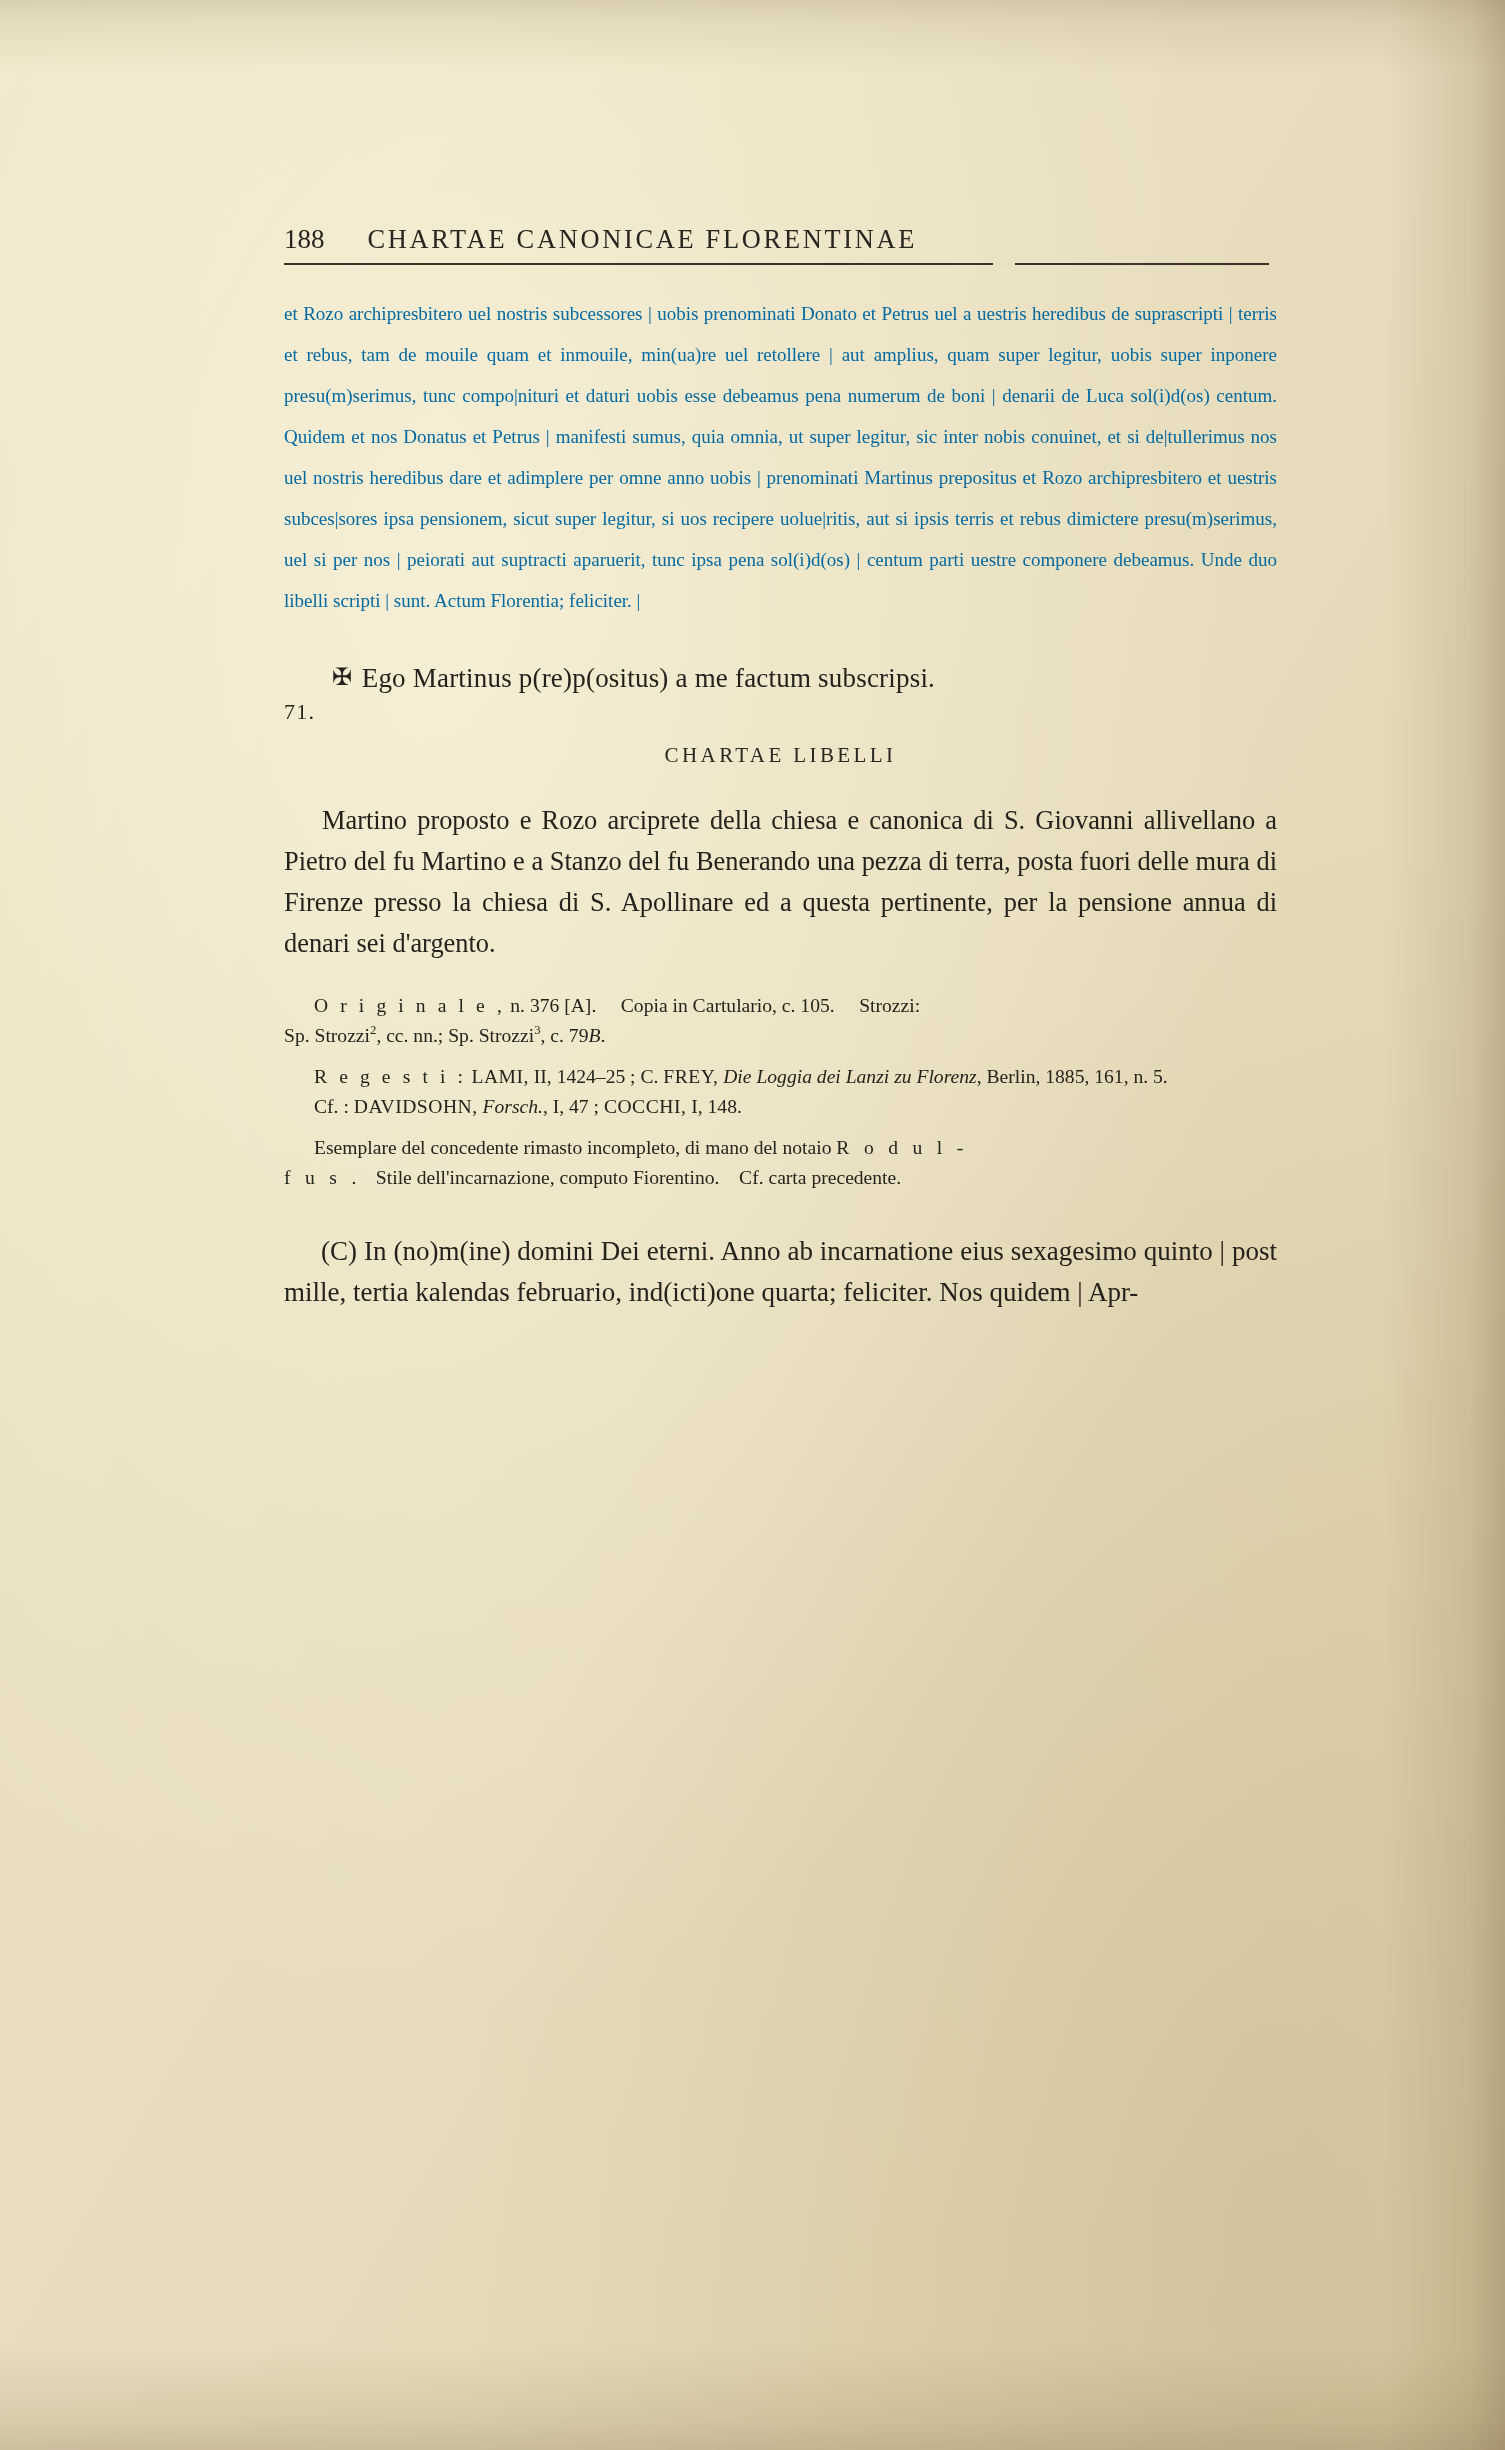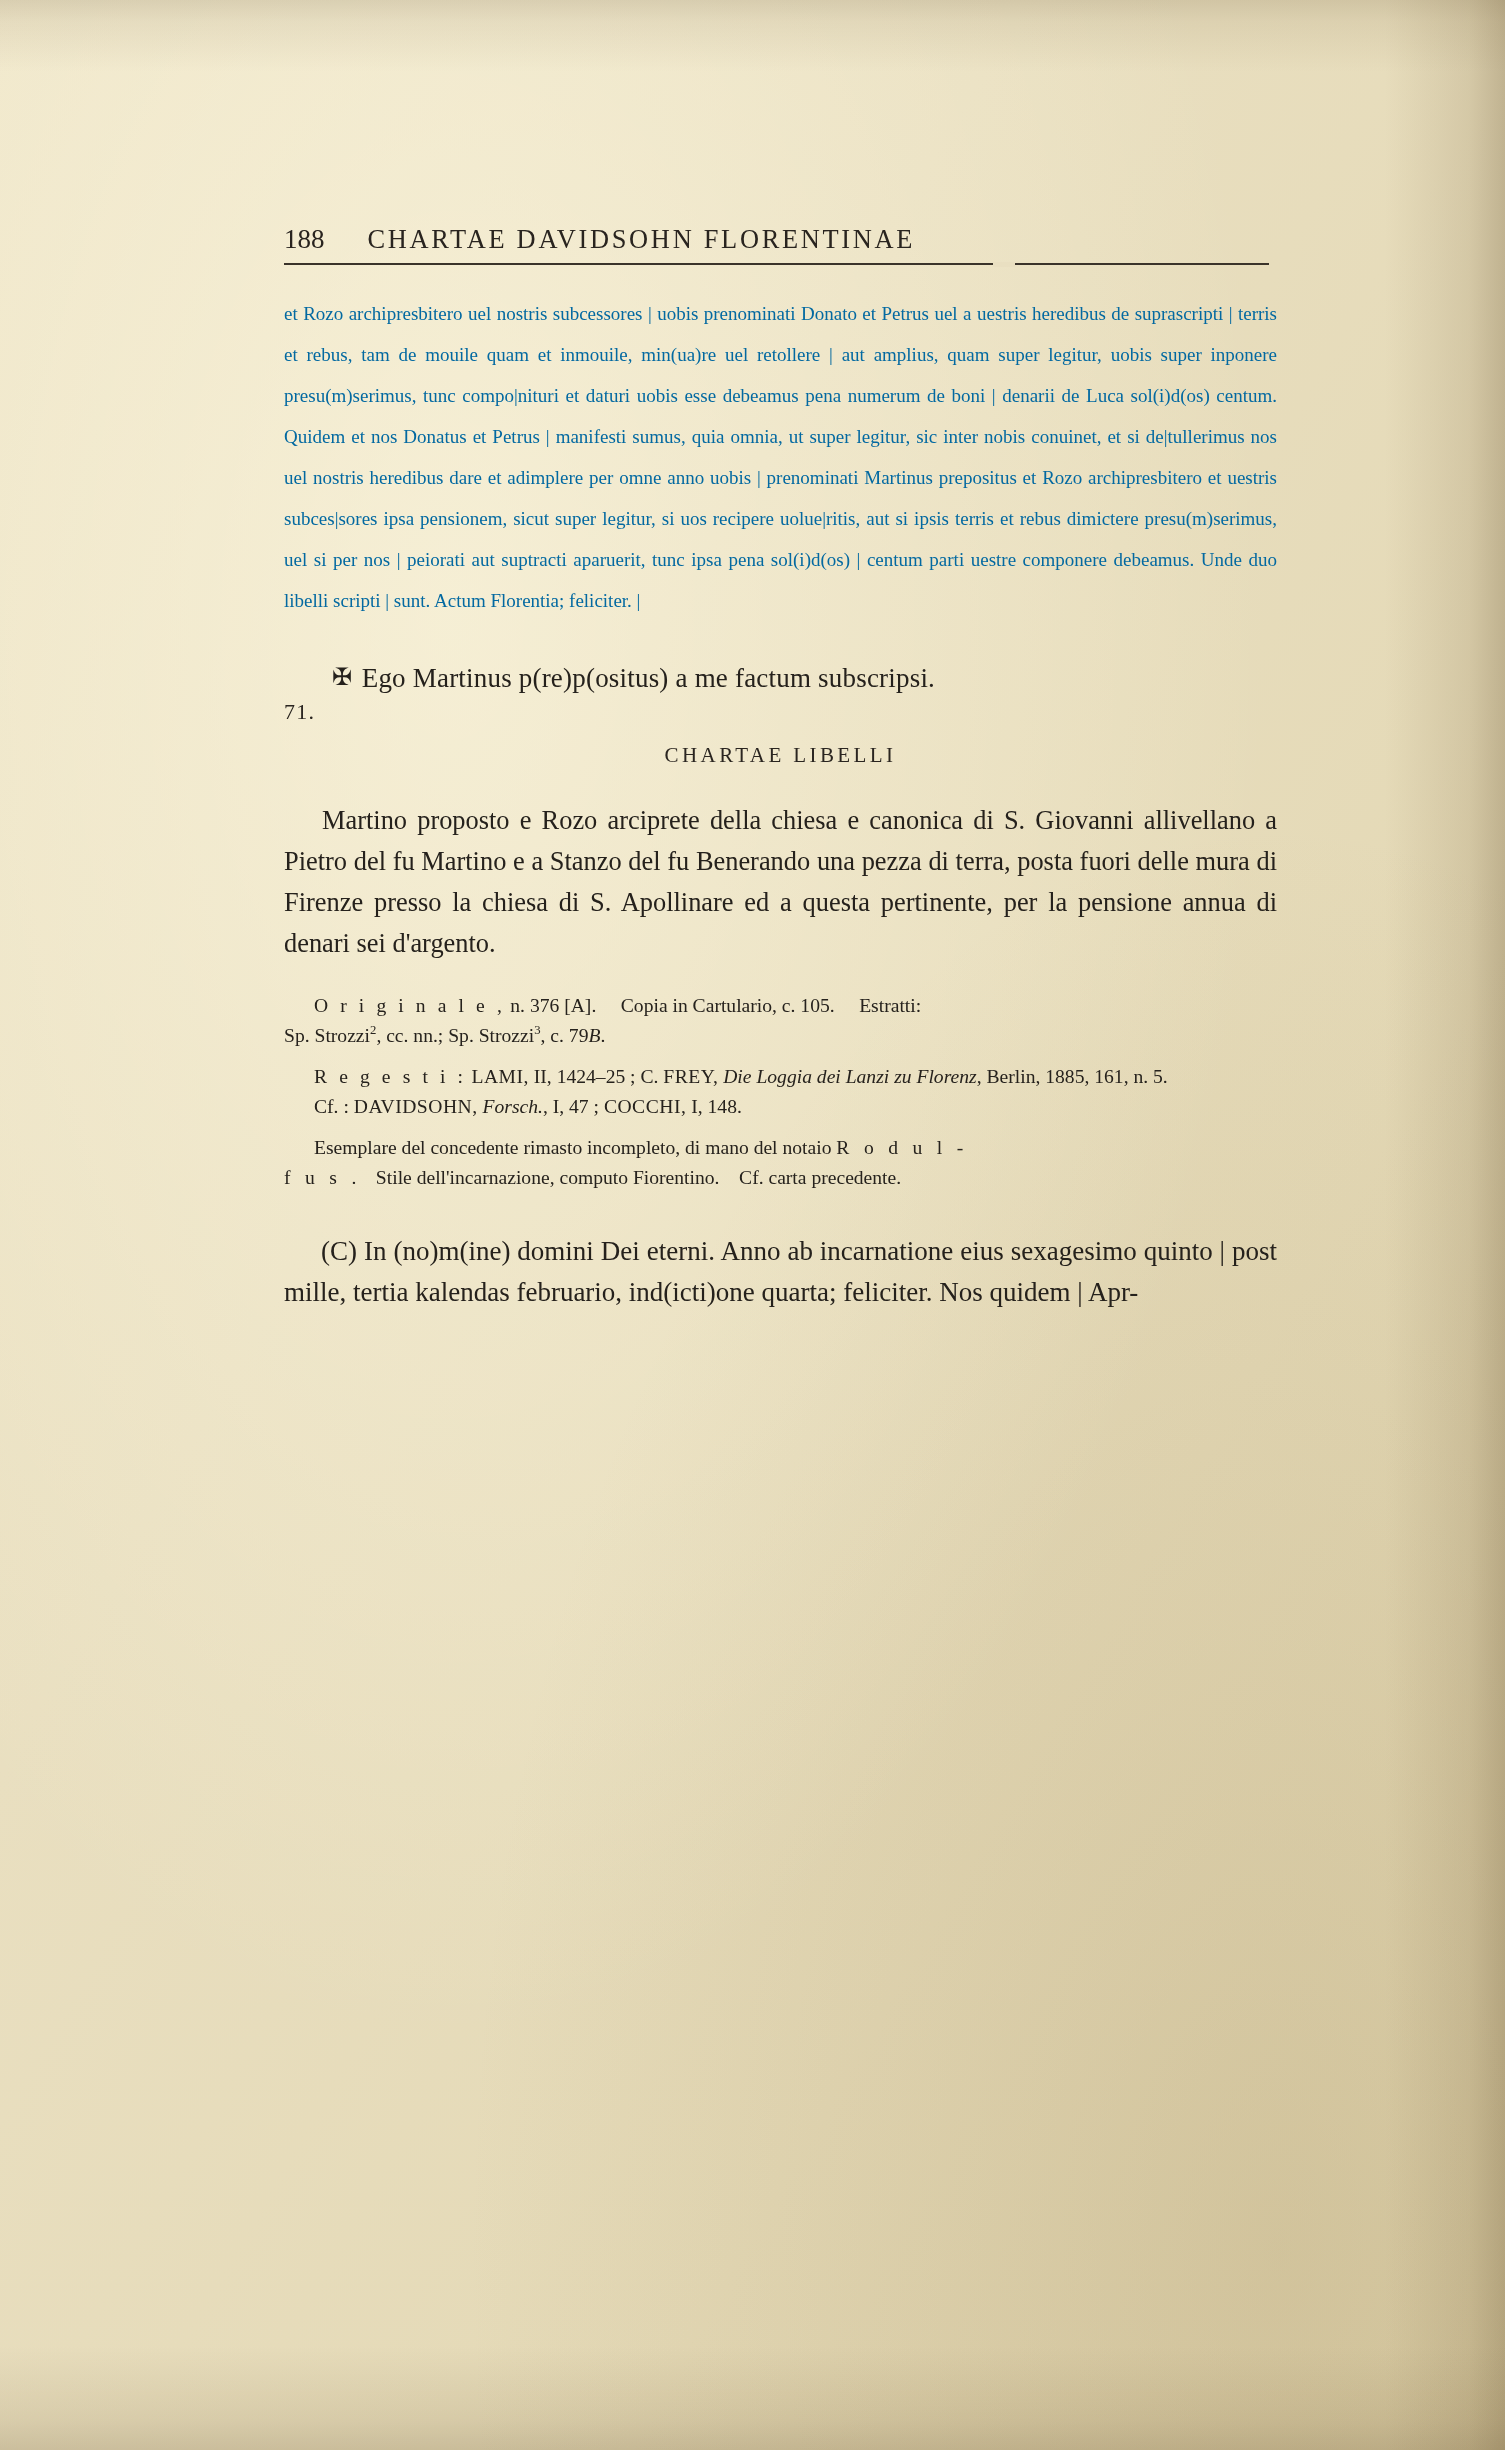--- a/index.html
+++ b/index.html
@@ -181,21 +181,21 @@
 
 <div class="page-bg"></div>
 <div class="edge-shadow"></div>
 <div class="edge-shadow-bottom"></div>
 <div class="edge-shadow-top"></div>
 
 <div class="content">
 
   <div class="header-line">
     <span class="folio">188</span>
-    <span class="running-title">CHARTAE DAVIDSOHN FLORENTINAE</span>
+    <span class="running-title">CHARTAE CANONICAE FLORENTINAE</span>
   </div>
   <div class="header-rule">
     <span class="gap"></span>
   </div>
 
   <div class="body-block">
     <p>et Rozo archipresbitero uel nostris subcessores | uobis prenominati Donato et Petrus uel a uestris heredibus de suprascripti | terris et rebus, tam de mouile quam et inmouile, min(ua)re uel retollere | aut amplius, quam super legitur, uobis super inponere presu(m)serimus, tunc compo|nituri et daturi uobis esse debeamus pena numerum de boni | denarii de Luca sol(i)d(os) centum.  Quidem et nos Donatus et Petrus | manifesti sumus, quia omnia, ut super legitur, sic inter nobis conuinet, et si de|tullerimus nos uel nostris heredibus dare et adimplere per omne anno uobis | prenominati Martinus prepositus et Rozo archipresbitero et uestris subces|sores ipsa pensionem, sicut super legitur, si uos recipere uolue|ritis, aut si ipsis terris et rebus dimictere presu(m)serimus, uel si per nos | peiorati aut suptracti aparuerit, tunc ipsa pena sol(i)d(os) | centum parti uestre componere debeamus.   Unde duo libelli scripti | sunt.   Actum Florentia; feliciter. |</p>
   </div>
 
   <div class="subscription">
@@ -207,21 +207,21 @@
 
   <div class="regest">
     <span class="indent"></span><span>Martino proposto e Rozo arciprete della chiesa e canonica di S. Giovanni allivellano a Pietro del fu Martino e a Stanzo del fu Benerando una pezza di terra, posta fuori delle mura di Firenze presso la chiesa di S. Apollinare ed a questa pertinente, per la pensione annua di denari sei d'argento.</span>
   </div>
 
   <div class="apparatus">
     <p>
       <span class="ind"></span><span class="sp-letters">O r i g i n a l e ,</span>
       <span>n. 376 [A].</span>
       &nbsp;&nbsp;&nbsp;&nbsp;<span>Copia in Cartulario, c. 105.</span>
-      &nbsp;&nbsp;&nbsp;&nbsp;<span>Estratti:</span>
+      &nbsp;&nbsp;&nbsp;&nbsp;<span>Strozzi:</span>
     </p>
     <p>
       <span>Sp. Strozzi</span><sup>2</sup><span>, cc. nn.; Sp. Strozzi</span><sup>3</sup><span>, c. 79</span><span class="ital">B</span><span>.</span>
     </p>
 
     <p class="para">
       <span class="ind"></span><span class="sp-letters">R e g e s t i :</span>
       <span class="smallcaps">LAMI,</span>
       <span>II, 1424–25 ; C.</span>
       <span class="smallcaps">FREY,</span>

